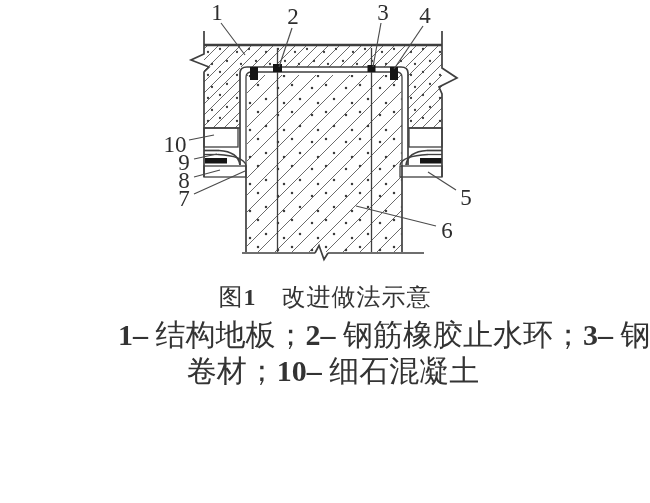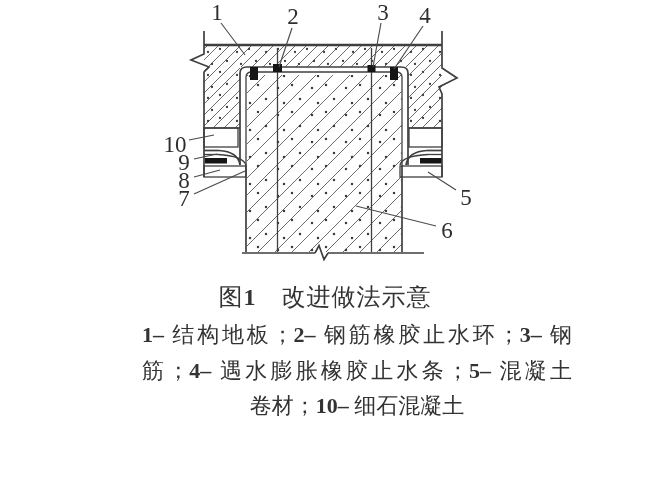--- a/index.html
+++ b/index.html
@@ -22,21 +22,21 @@
   .ldr{stroke:#4a4a4a;fill:none;stroke-width:1.15px;}
   .blk{fill:var(--black);stroke:none;}
   .txt{fill:var(--text);font-family:"Liberation Serif","DejaVu Serif",serif;
        font-size:23px;text-anchor:middle;}
   .caption{
     position:absolute;top:281px;left:0;width:650px;text-align:center;
     font-size:24px;letter-spacing:1px;color:#333;
   }
   .legend{
     position:absolute;top:317px;left:118px;width:430px;
-    font-size:22px;line-height:35.5px;color:#333;margin-left:24px;
+    font-size:30px;line-height:35.5px;color:#333;
   }
   .lg-line{width:430px;white-space:nowrap;}
   .jline{text-align:justify;text-align-last:justify;text-justify:inter-character;}
   .cline{text-align:center;text-align-last:center;}
   b{font-weight:700;}
 </style>
 </head>
 <body>
 
 <div class="page">
@@ -155,17 +155,16 @@
         <text class="txt" x="184" y="162" dominant-baseline="central">9</text>
         <text class="txt" x="175" y="144" dominant-baseline="central">10</text>
       </g>
     </svg>
   </div>
 
   <div class="caption">图<b>1</b>　改进做法示意</div>
 
   <div class="legend">
     <div class="lg-line jline"><b>1–</b> 结构地板；<b>2–</b> 钢筋橡胶止水环；<b>3–</b> 钢</div>
-    <div class="lg-line jline">筋；<b>4–</b> 遇水膨胀橡胶止水条；<b>5–</b> 混凝土</div>
     <div class="lg-line cline">卷材；<b>10–</b> 细石混凝土</div>
   </div>
 
 </div>
 
 </body></html>

